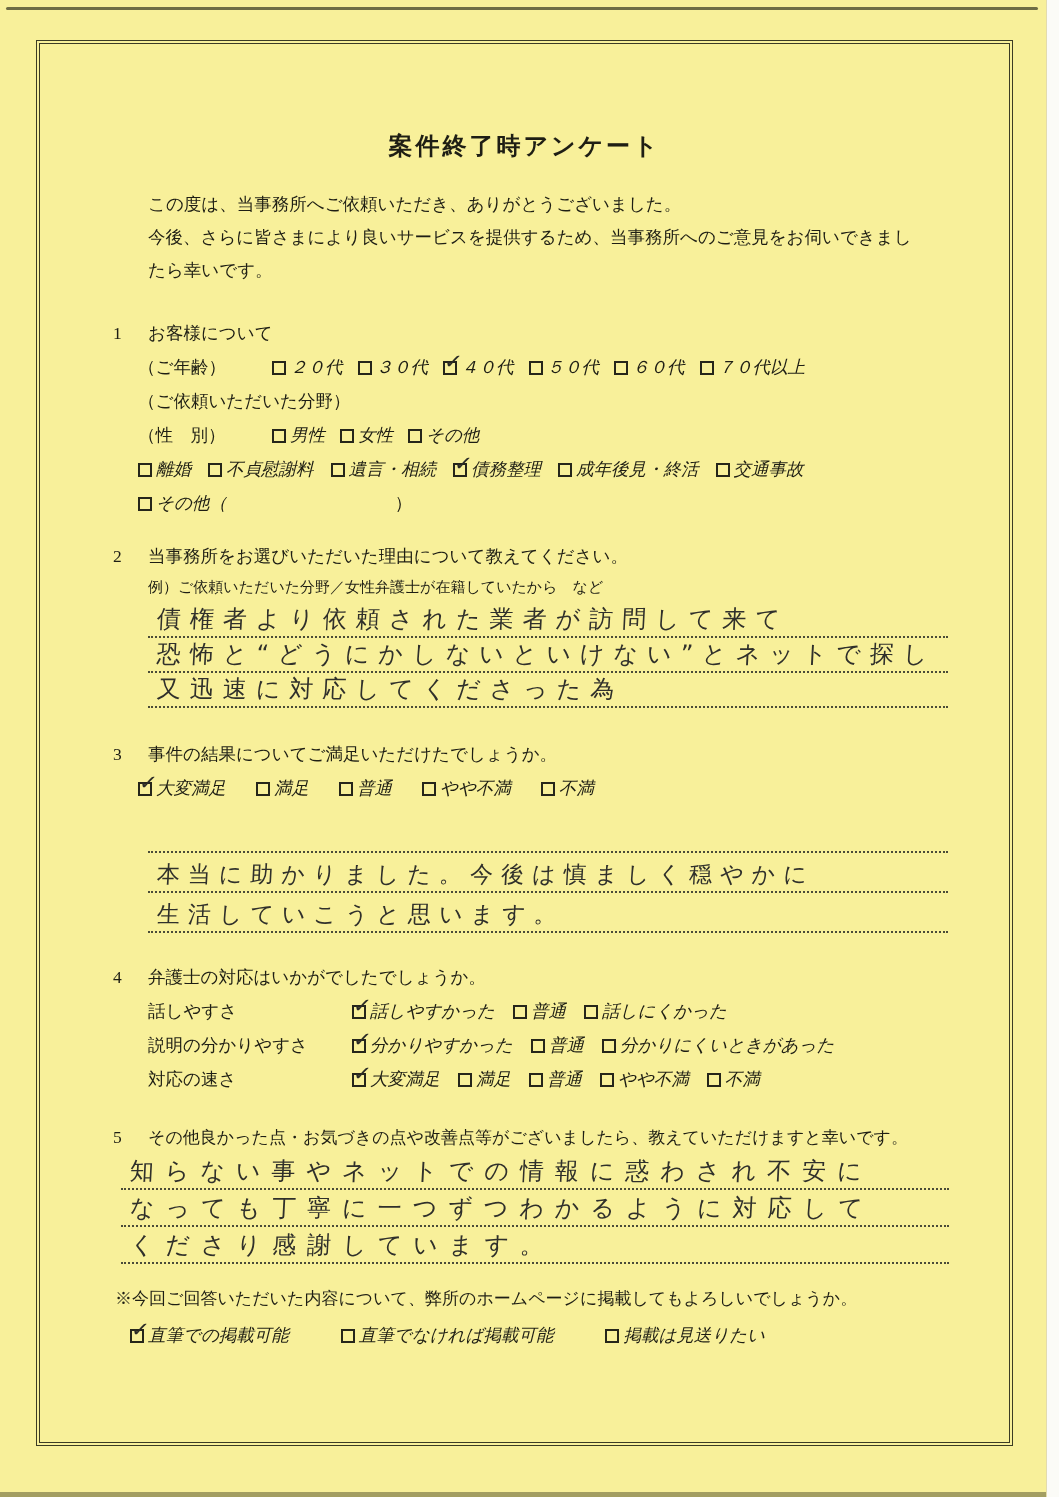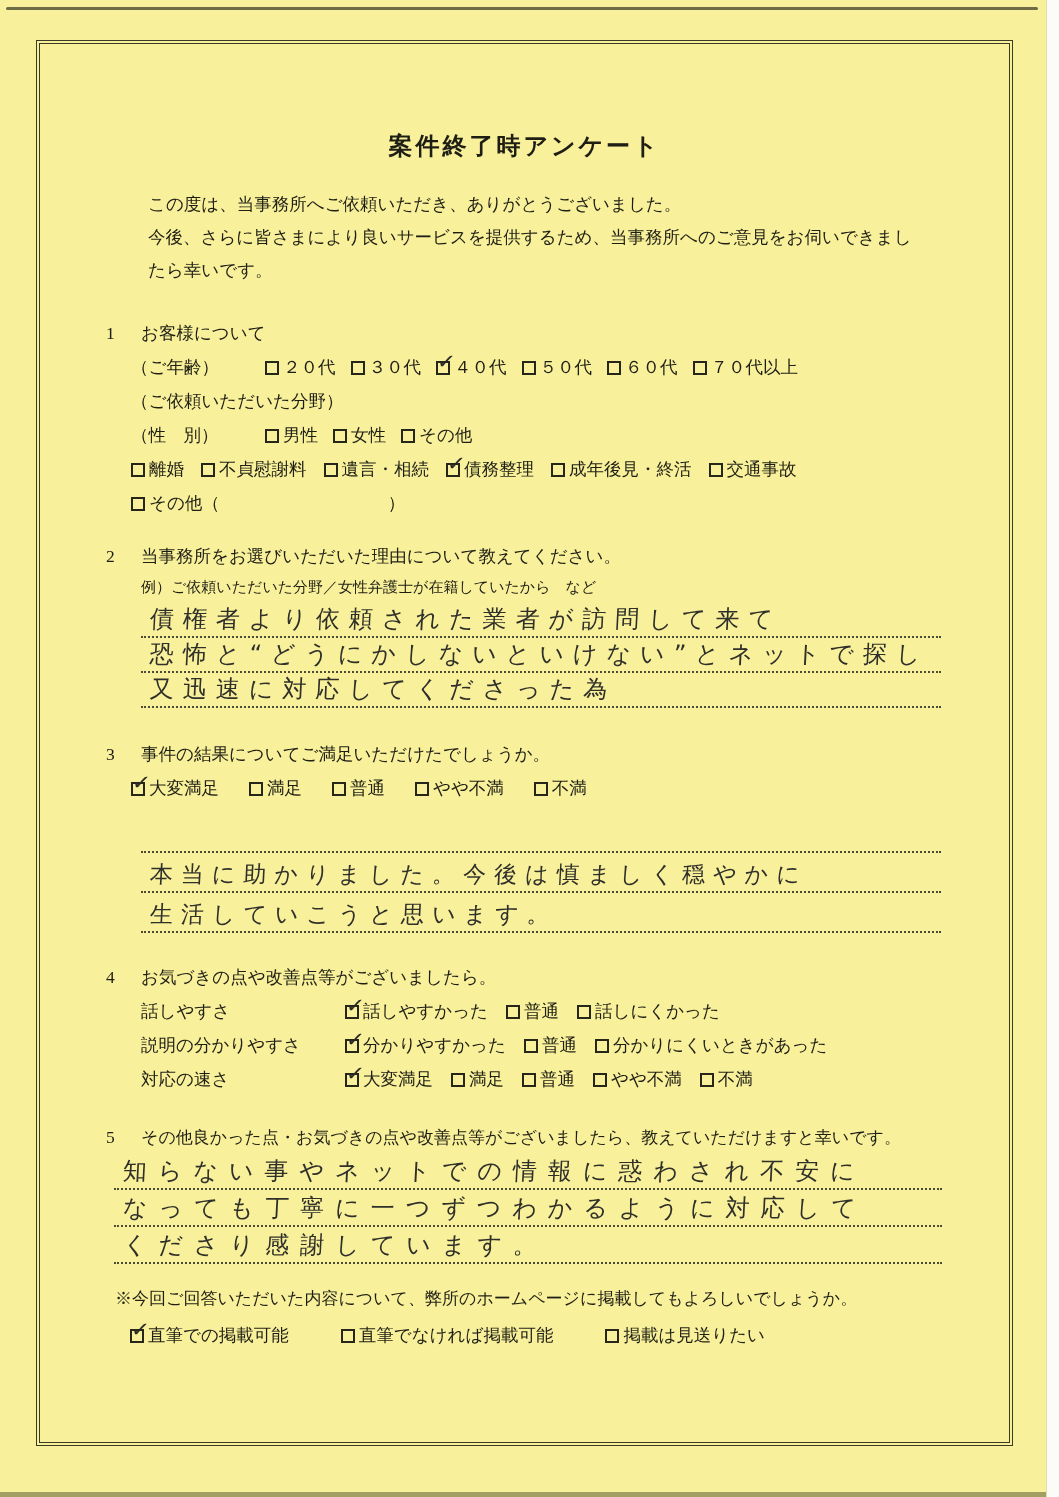--- a/index.html
+++ b/index.html
@@ -12,38 +12,38 @@
   .bottom-edge { position: absolute; bottom: 0; left: 0; width: 1046px; height: 5px; background: rgba(60,58,30,.45); }
   .frame { position: absolute; left: 36px; top: 40px; width: 977px; height: 1406px; border: 1px solid #3c3c24; }
   .frame::after { content: ""; position: absolute; inset: 2px; border: 1px solid #3c3c24; }
 
   .title { position: absolute; top: 130px; left: 36px; width: 977px; text-align: center;
            font-size: 24px; font-weight: bold; letter-spacing: 3px; color: #1e1e14; }
 
   .intro { position: absolute; top: 188px; left: 148px; width: 840px;
            font-size: 17.5px; line-height: 33px; color: #1e1e14; }
 
-  .sec { position: absolute; left: 106px; width: 912px; color: #1e1e14; font-size: 17.5px; }
+  .sec { position: absolute; left: 113px; width: 912px; color: #1e1e14; font-size: 17.5px; }
   .sec-head { line-height: 22px; }
   .sec-num { display: inline-block; width: 35px; }
   #q1 { top: 322px; }
   #q2 { top: 545px; }
   #q3 { top: 743px; }
   #q4 { top: 966px; }
   #q5 { top: 1126px; }
   #publish { top: 1287px; left: 100px; }
 
   .row { margin-top: 12px; margin-left: 25px; line-height: 22px; }
   .row-label { display: inline-block; width: 134px; }
   .opts { display: inline-flex; gap: 15px; vertical-align: top; }
   .opts-fields { gap: 17px; }
   .opts-sat { gap: 30px; }
   .opts-q4 { gap: 18px; }
   .opts-pub { gap: 52px; }
-  .opt { white-space: nowrap; }
+  .opt { white-space: nowrap; font-style: italic; }
   .cb { position: relative; display: inline-block; width: 14px; height: 14px;
         border: 2px solid #26261a; margin-right: 4px; vertical-align: -2px; flex: none; }
   .mk { position: absolute; left: -1px; top: -12px; font-size: 22px; line-height: 22px;
         color: #2b2b26; font-family: "DejaVu Sans", sans-serif; font-weight: bold; transform: rotate(7deg); }
   .paren-gap { display: inline-block; width: 168px; }
 
   .example { margin-top: 11px; margin-left: 35px; font-size: 15px; }
 
   .answers { margin-left: 35px; width: 800px; margin-top: 6px; }
   .answers-q3 { margin-top: 14px; }
@@ -154,21 +154,21 @@
           <span class="hand">本当に助かりました。今後は慎ましく穏やかに</span>
         </div>
         <div class="ans-line">
           <span class="hand">生活していこうと思います。</span>
         </div>
       </div>
   </section>
 
   <section class="sec" id="q4">
     <div class="sec-head">
-      <span class="sec-num">4</span><span>お気づきの点や改善点等がございましたら。</span>
+      <span class="sec-num">4</span><span>弁護士の対応はいかがでしたでしょうか。</span>
     </div>
     <div class="q4-row">
       <span class="q4-label">話しやすさ</span>
         <span class="opts opts-q4">
           <span class="opt checked"><span class="cb"><span class="mk">✓</span></span><span>話しやすかった</span></span>
           <span class="opt"><span class="cb"></span><span>普通</span></span>
           <span class="opt"><span class="cb"></span><span>話しにくかった</span></span>
         </span>
     </div>
     <div class="q4-row">

